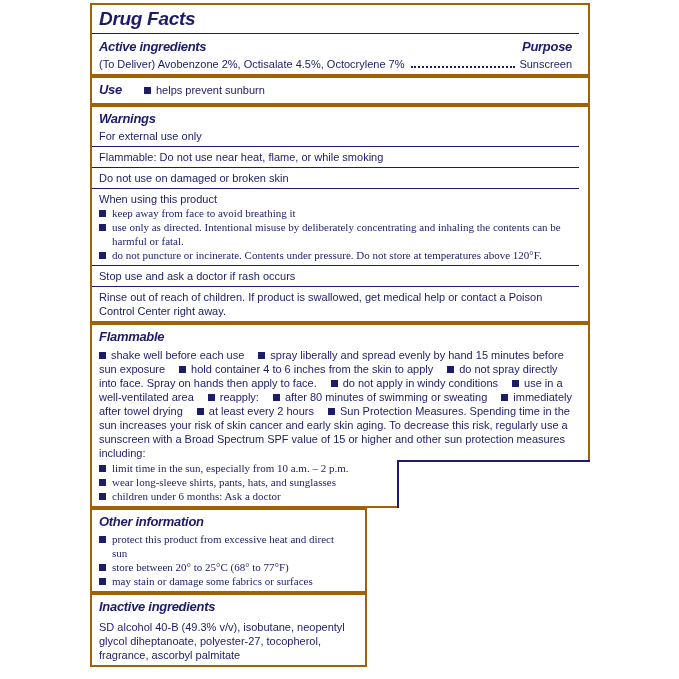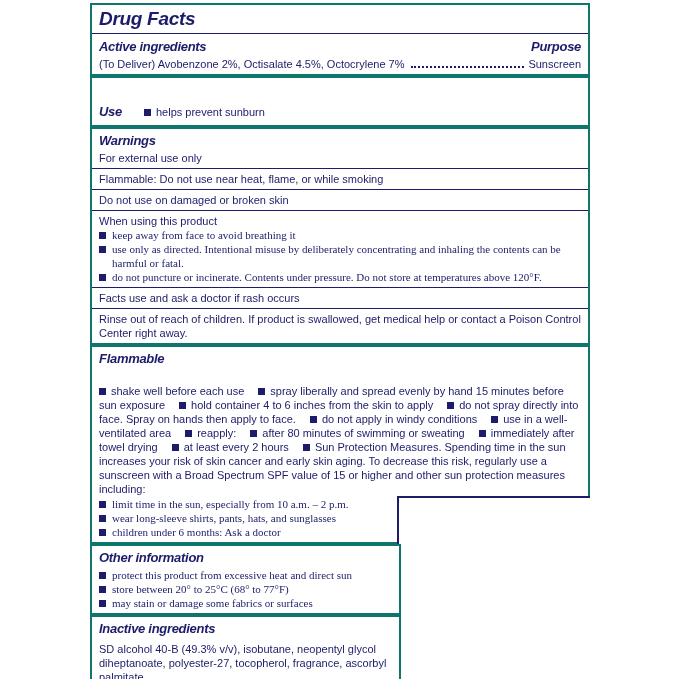--- a/index.html
+++ b/index.html
@@ -5,50 +5,50 @@
   html,body { margin:0; padding:0; }
   body {
     width:679px; height:679px; background:#ffffff; position:relative;
     font-family:"Liberation Sans", sans-serif; color:#1c1c6a;
     font-size:11px; line-height:14px;
     -webkit-font-smoothing:antialiased;
   }
   .label { position:absolute; left:90px; top:3px; width:500px; }
   .box {
     box-sizing:border-box; width:100%; background:#fff;
-    border:2px solid #0f766e; padding:2px 7px 3px 7px;
+    border:2px solid #a16207; padding:2px 16px 3px 7px;
   }
-  .narrow { width:311px; }
+  .narrow { width:277px; }
   .h {
     font-style:italic; font-weight:bold; font-size:13px; line-height:20px;
     letter-spacing:-0.3px;
   }
   .h-big { font-size:19px; line-height:23px; }
   .hr { border-top:1.5px solid #1c1c6a; margin:3px -7px; }
   .b { font-weight:normal; }
   .row { display:flex; }
   .row-between { display:flex; justify-content:space-between; align-items:baseline; }
   .leader { flex:1; border-bottom:2px dotted #1c1c6a; margin:0 4px 3px 6px; }
   .sq {
     display:inline-block; width:7px; height:7px; background:#1c1c6a;
     margin-right:5px; flex:0 0 auto;
   }
   .bullet { position:relative; padding-left:13px;font-family:Liberation Serif, serif; }
   .bullet > .sq { position:absolute; left:0; top:4px; margin:0; }
   .iitem { margin-right:14px; }
   .iitem .sq { margin-right:5px; vertical-align:0px; }
-  .use-row { display:flex; align-items:baseline;margin-top:22px; }
+  .use-row { display:flex; align-items:baseline; }
   .use-row .h { margin-right:22px; }
   .use-row .sq { align-self:center; margin-top:1px; }
   .directions-box { position:relative; min-height:176px; }
   .notch {
     position:absolute; right:-2px; bottom:-2px; width:191px; height:46px;
     background:#ffffff; border-left:2px solid #1c1c6a; border-top:2px solid #1c1c6a;
   }
-  .dir-para { margin:15px 0 1px 0; }
+  .dir-para { margin:1px 0 1px 0; }
   .keep-line { margin-top:1px; }
   .mt1 { margin-top:3px; }
 </style>
 </head>
 <body>
 
 <div class="label">
 
   <div class="box">
     <div class="h h-big">Drug Facts</div>
@@ -97,21 +97,21 @@
     <div class="bullet">
       <span class="sq"></span>
       <span>use only as directed.  Intentional misuse by deliberately concentrating and inhaling the contents can be harmful or fatal.</span>
     </div>
     <div class="bullet">
       <span class="sq"></span>
       <span>do not puncture or incinerate.  Contents under pressure.  Do not store at temperatures above 120°F.</span>
     </div>
     <div class="hr"></div>
     <div>
-      <span class="b">Facts use and ask a doctor if</span>
+      <span class="b">Stop use and ask a doctor if</span>
       <span>rash occurs</span>
     </div>
     <div class="hr"></div>
     <div class="keep-line">
       <span class="b">Rinse out of reach of children.</span>
       <span>If product is swallowed, get medical help or contact a Poison Control Center right away.</span>
     </div>
   </div>
 
   <div class="box directions-box">

